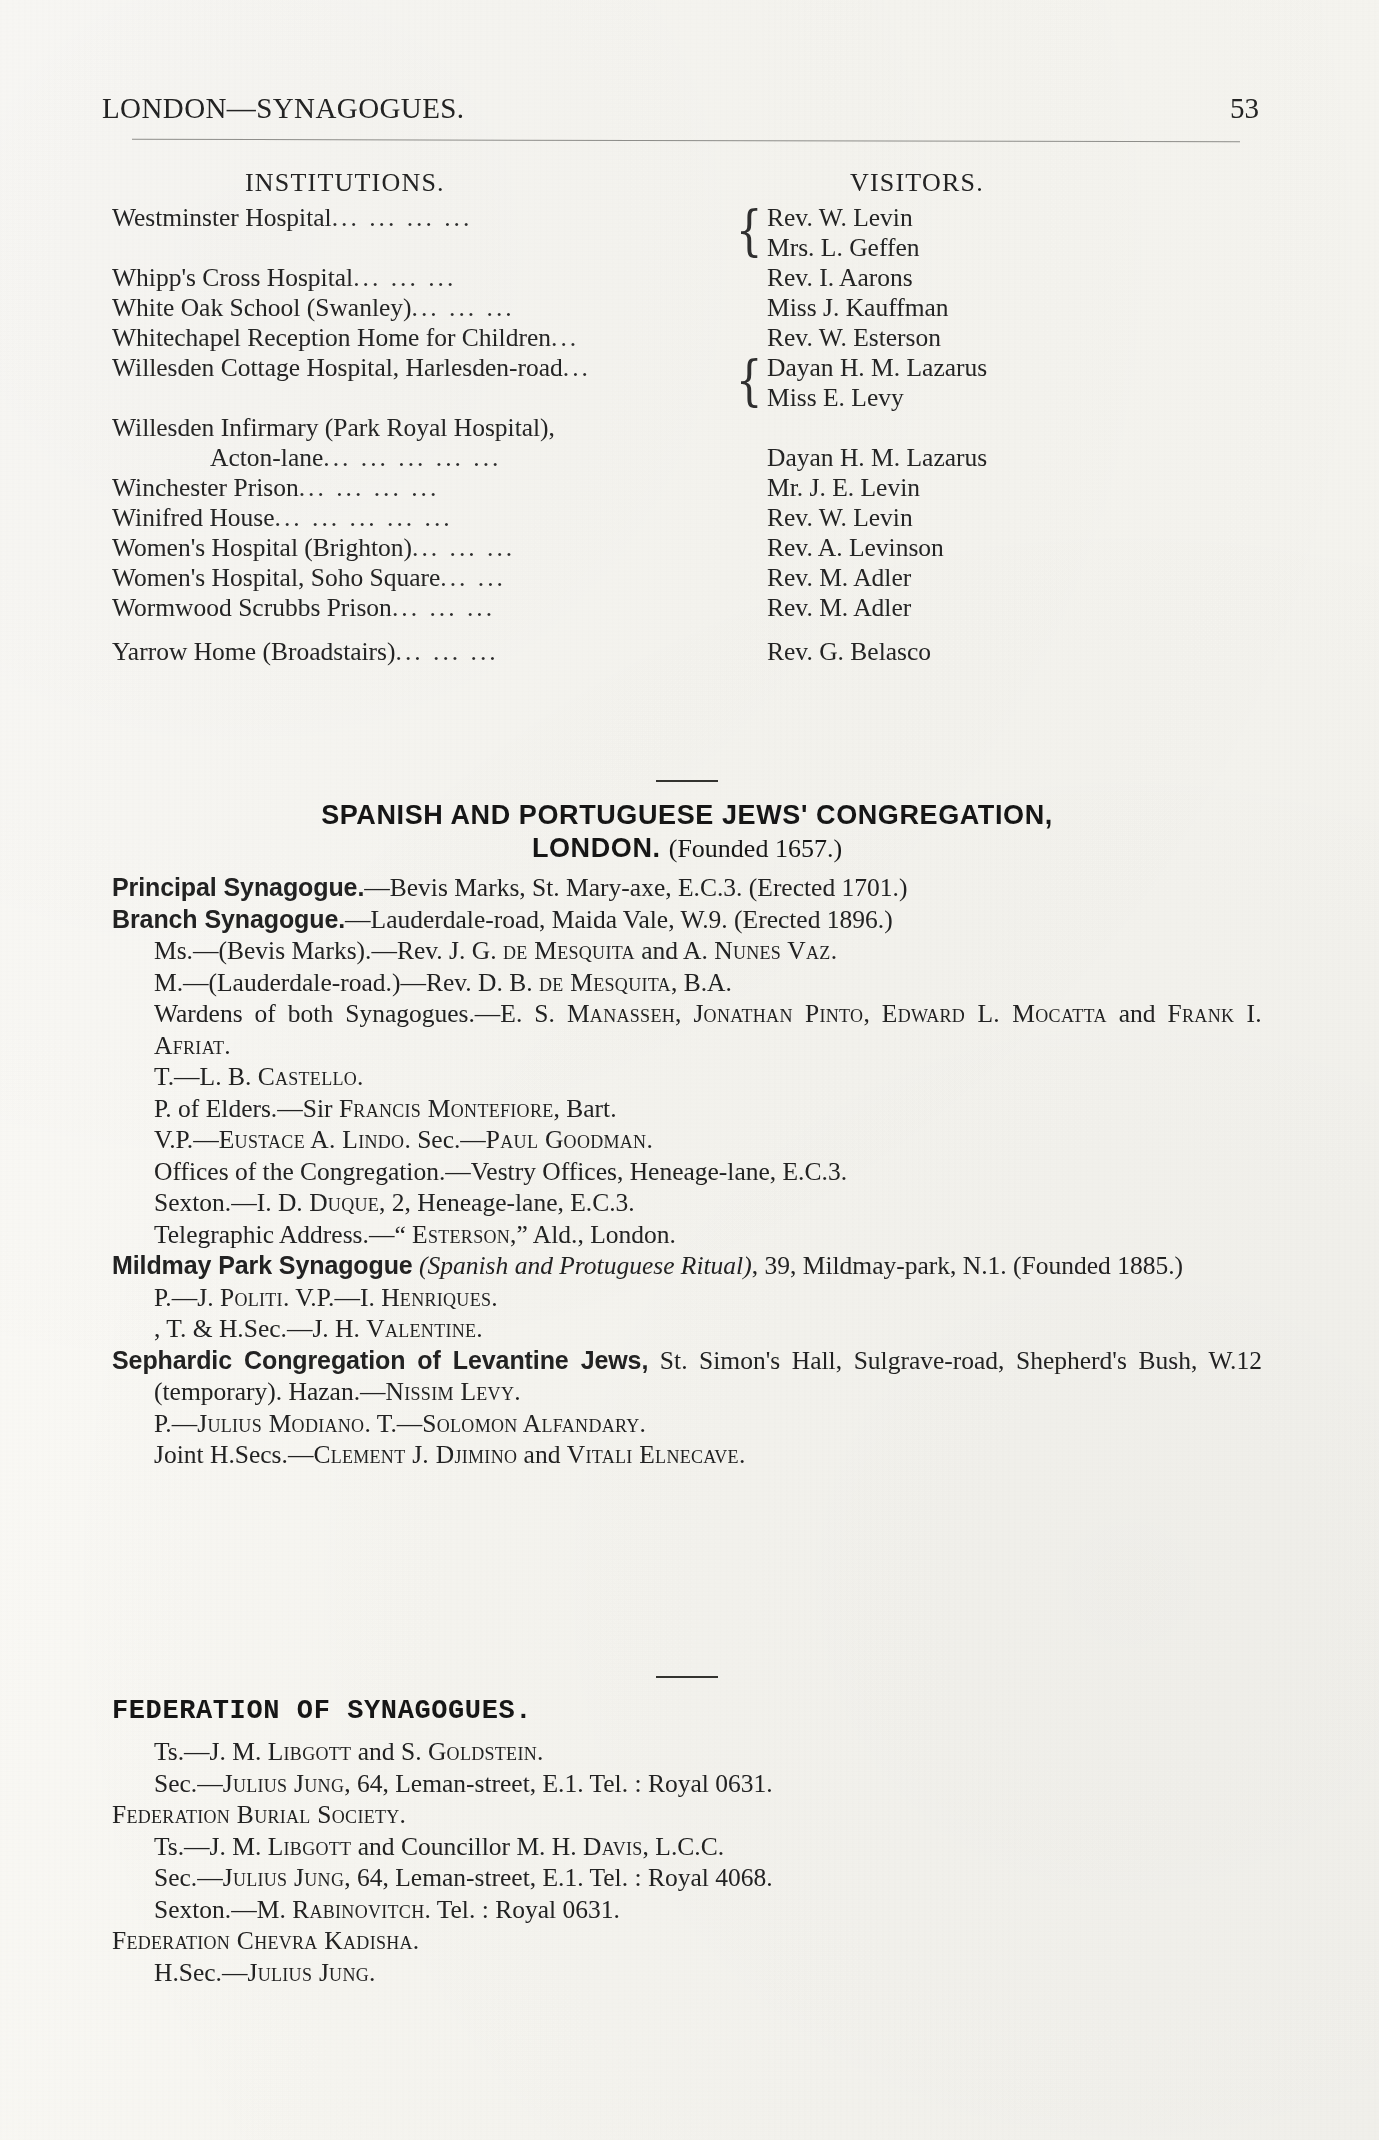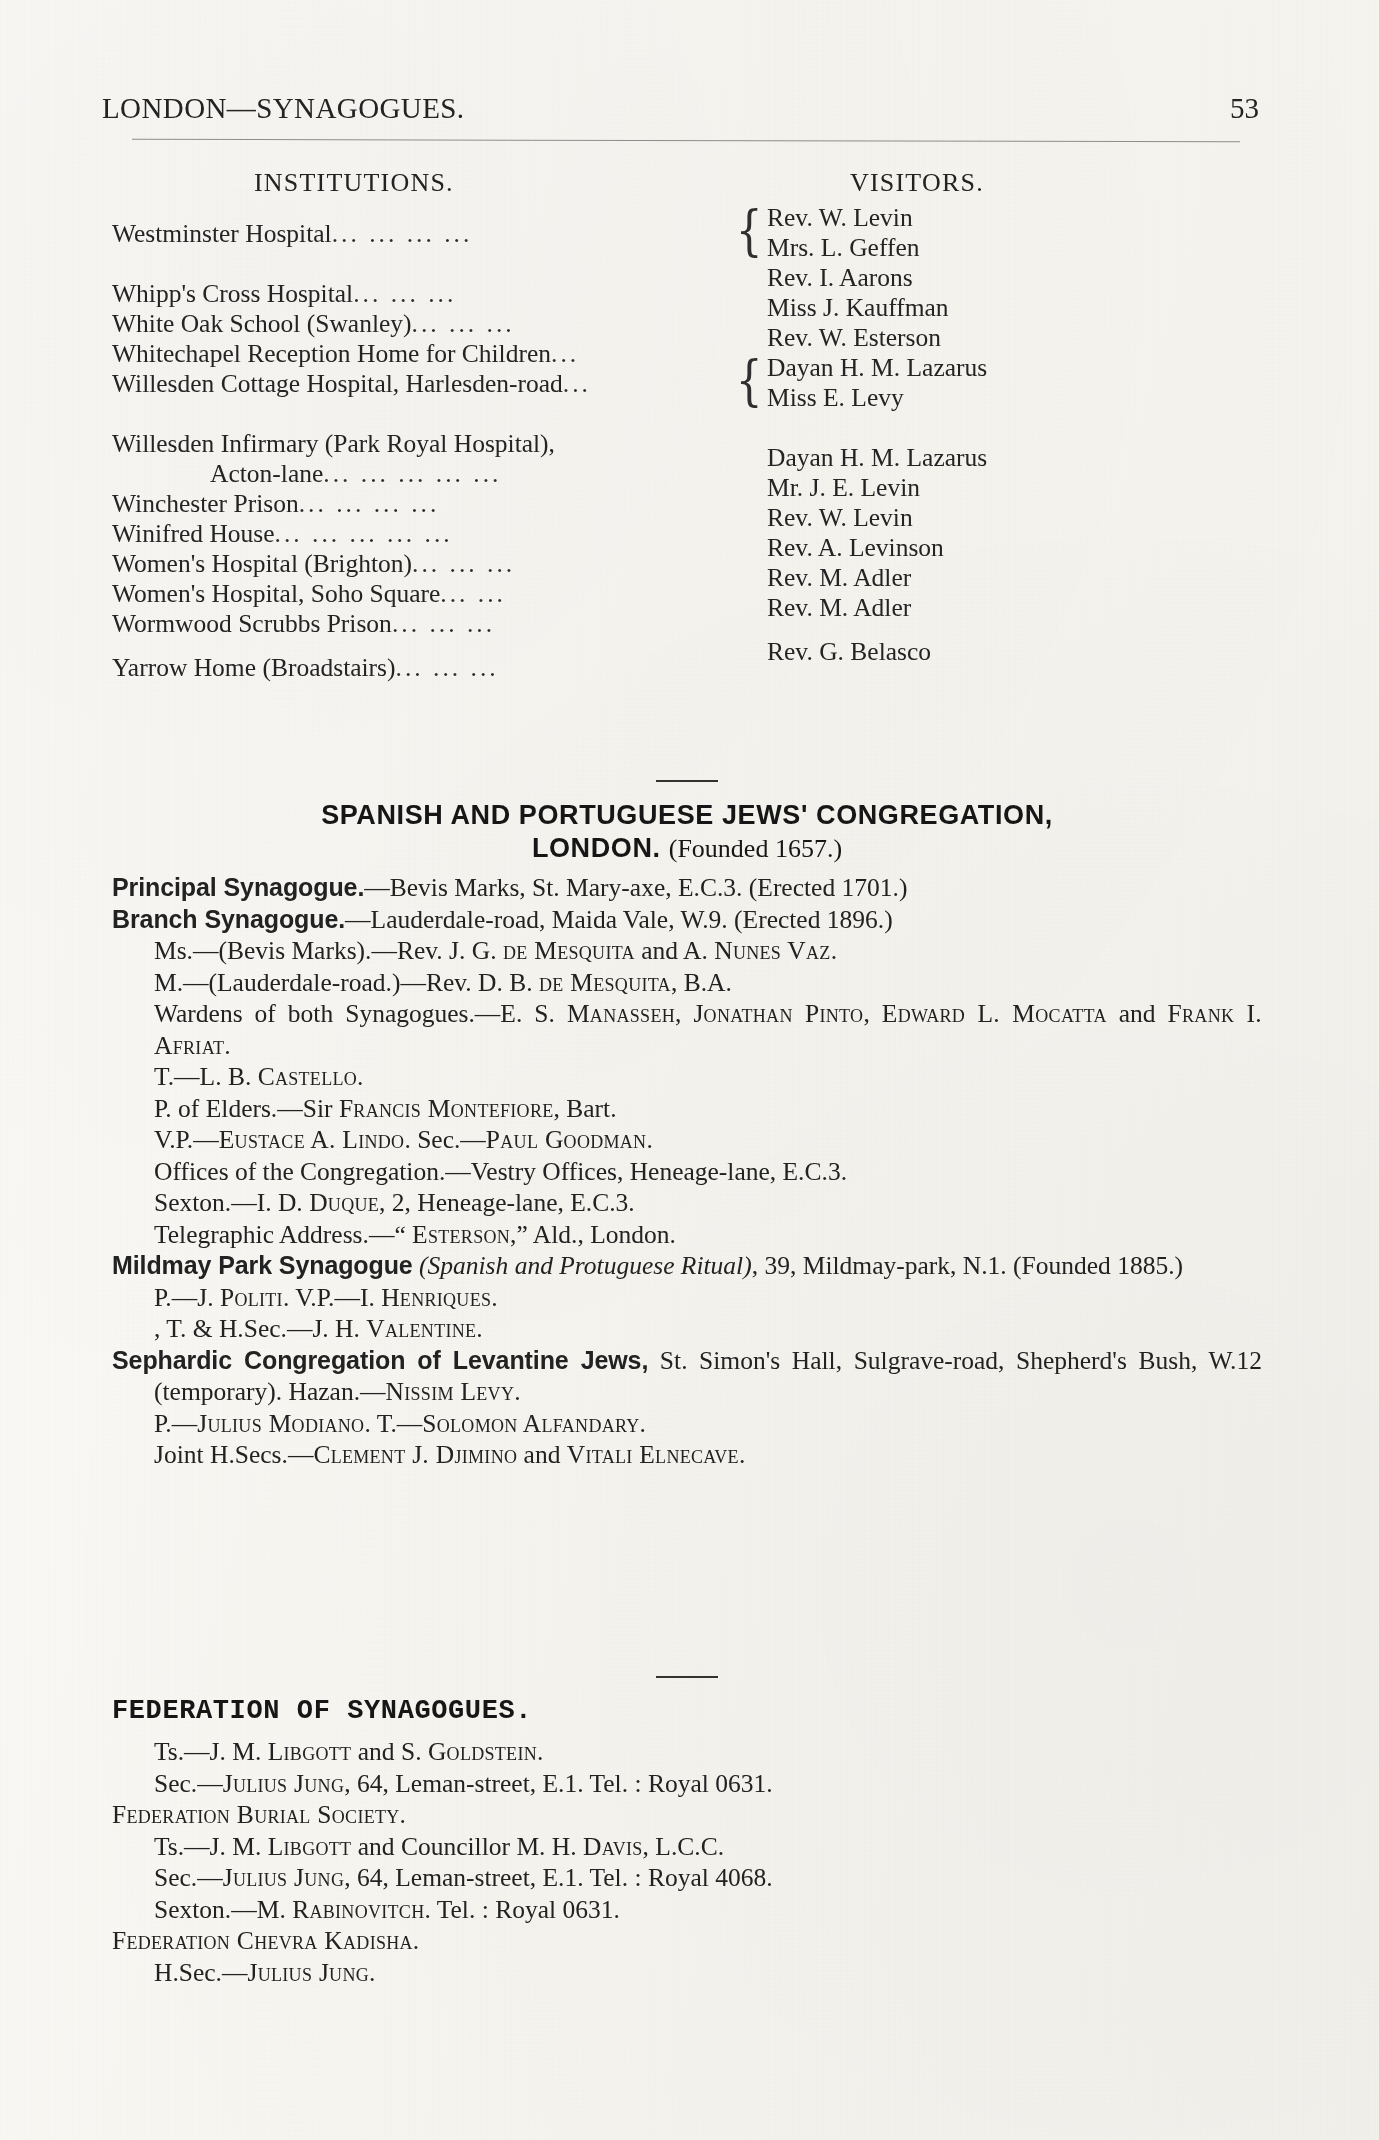--- a/index.html
+++ b/index.html
@@ -77,42 +77,42 @@
     left: 110px;
     width: 1160px;
     height: 30px;
   }
   .colhead span {
     position: absolute;
     font-size: 26px;
     letter-spacing: 1.2px;
     color: #232323;
   }
-  .colhead .ch-inst { left: 135px; margin-left: 9px; }
+  .colhead .ch-inst { left: 135px; }
   .colhead .ch-vis  { left: 740px; }
 
   .table {
     position: absolute;
     top: 203px;
     left: 112px;
     width: 1160px;
   }
   .trow {
     position: relative;
     height: 30px;
     font-size: 25.5px;
     line-height: 30px;
     color: #242424;
     white-space: nowrap;
   }
   .trow.gap { margin-top: 14px; }
   .trow .inst {
     position: absolute;
     left: 0;
-    top: 16px;
+    top: 0;
   }
   .trow .inst.indent { left: 98px; }
   .leaders {
     display: inline-block;
     letter-spacing: 3px;
     color: #2d2d2d;
   }
   .trow .vis {
     position: absolute;
     left: 655px;

